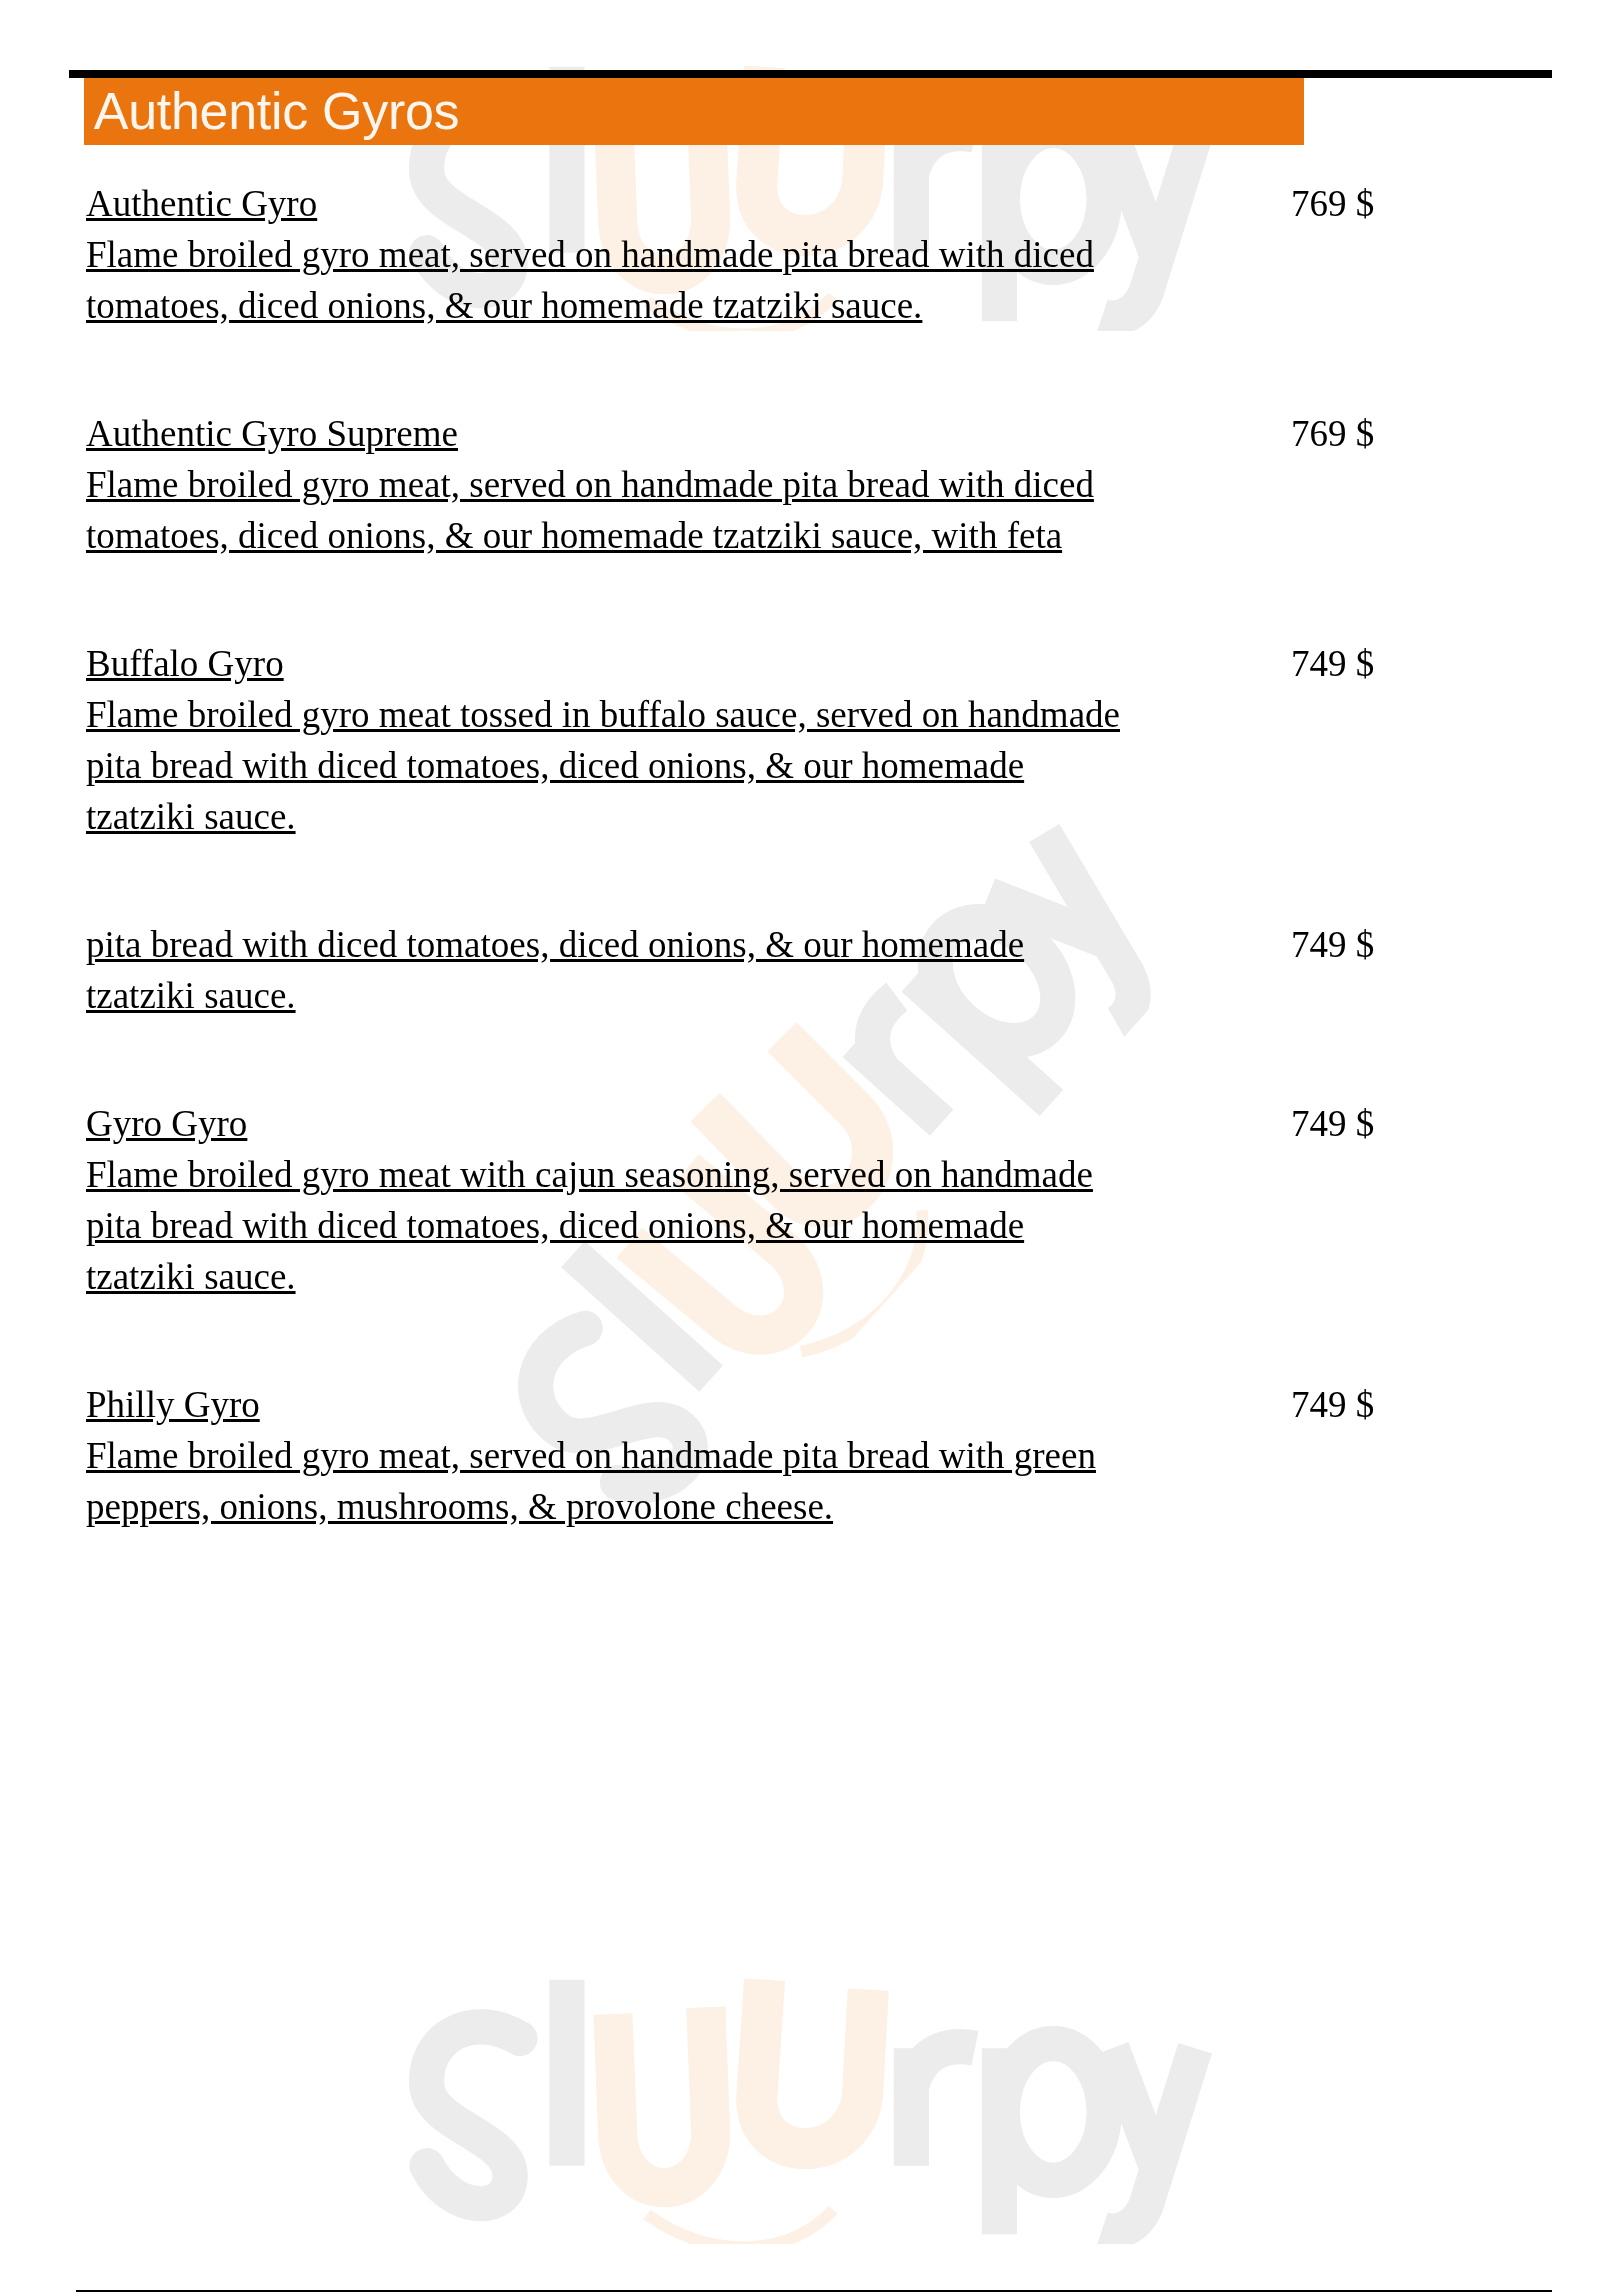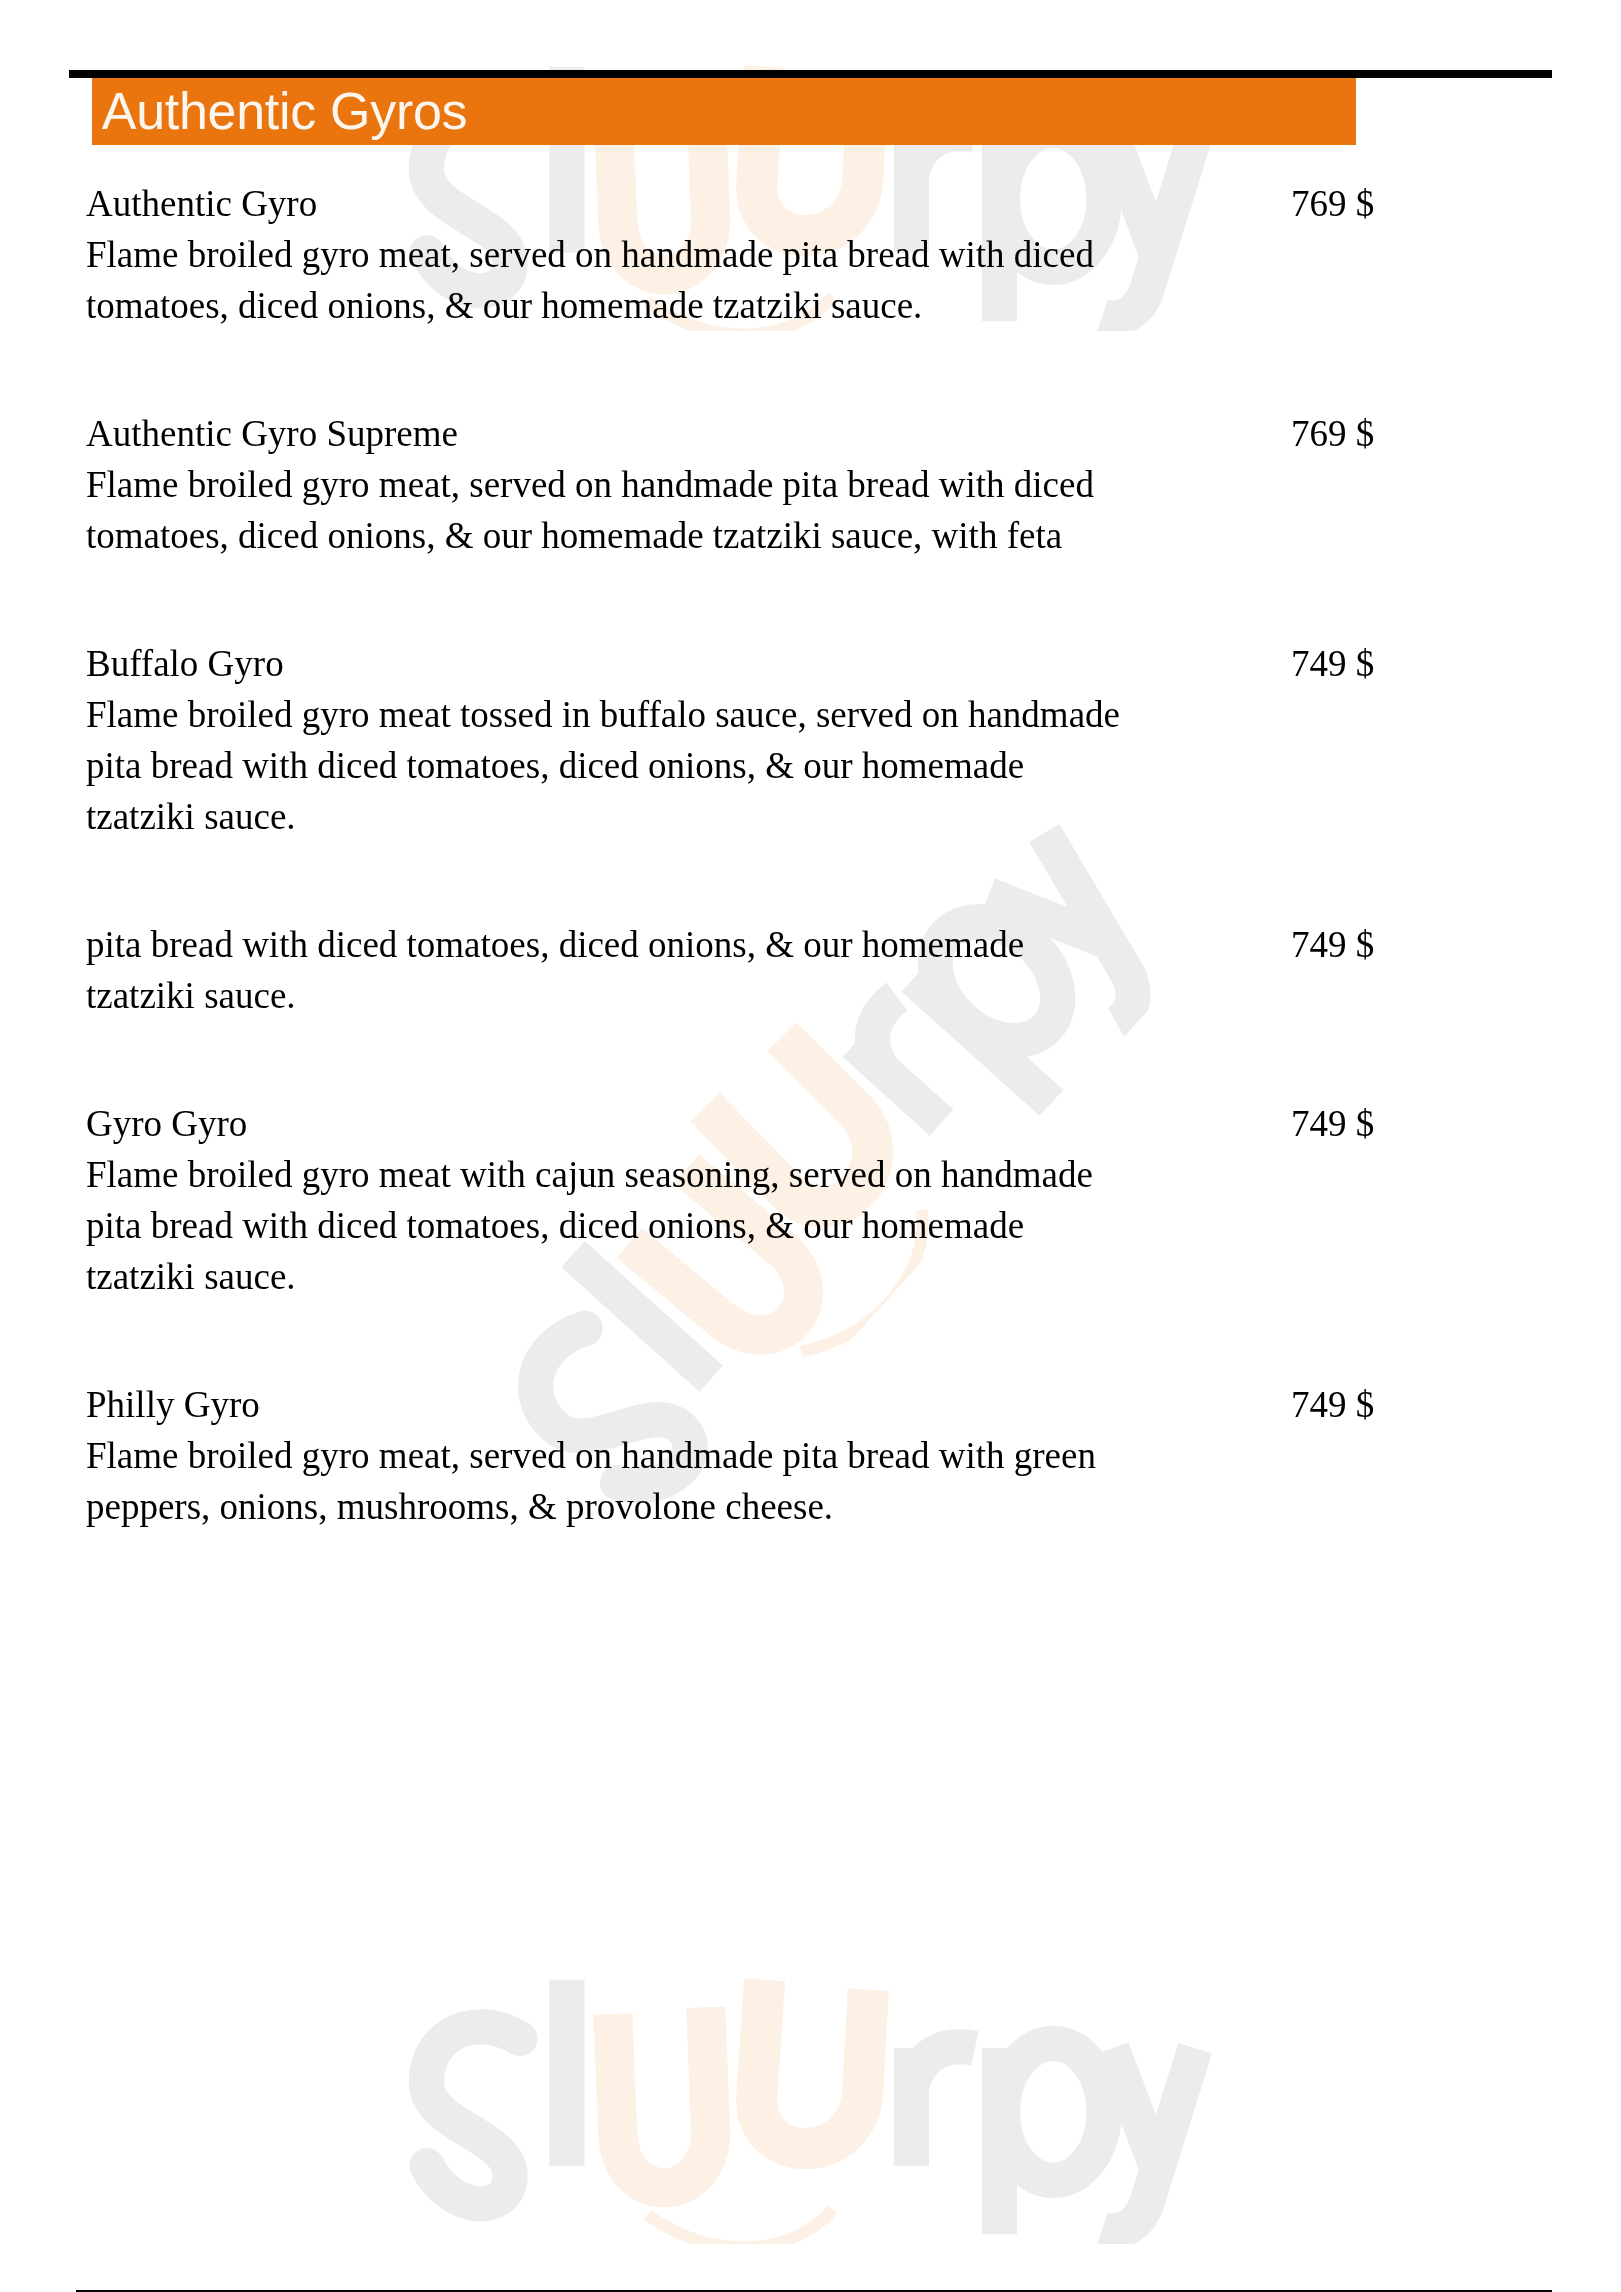--- a/index.html
+++ b/index.html
@@ -31,46 +31,46 @@
       position: absolute;
       left: 69px;
       top: 70px;
       width: 1483px;
       height: 7.8px;
       background: #000000;
       z-index: 2;
     }
     .section-header {
       position: absolute;
-      left: 92px;
+      left: 84px;
       top: 77px;
       width: 1220px;
       height: 68px;
       background: rgba(233, 113, 7, 0.97);
       z-index: 1;
-      padding-left: 44px;
     }
     .section-title {
       position: absolute;
       left: 9.8px;
       top: 3.9px;
       font-family: "Liberation Sans", "DejaVu Sans", sans-serif;
       font-size: 52px;
       line-height: 61px;
       color: #fdf6ee;
       letter-spacing: -0.3px;
       white-space: nowrap;
     }
 
     .menu {
       position: absolute;
       left: 86px;
       top: 178px;
       width: 1313px;
       z-index: 3;
+      text-decoration: underline;
     }
     .menu-item {
       position: relative;
       margin-bottom: 77px;
     }
     .item-name, .item-desc-line {
       font-size: 37px;
       line-height: 51px;
       white-space: nowrap;
     }

